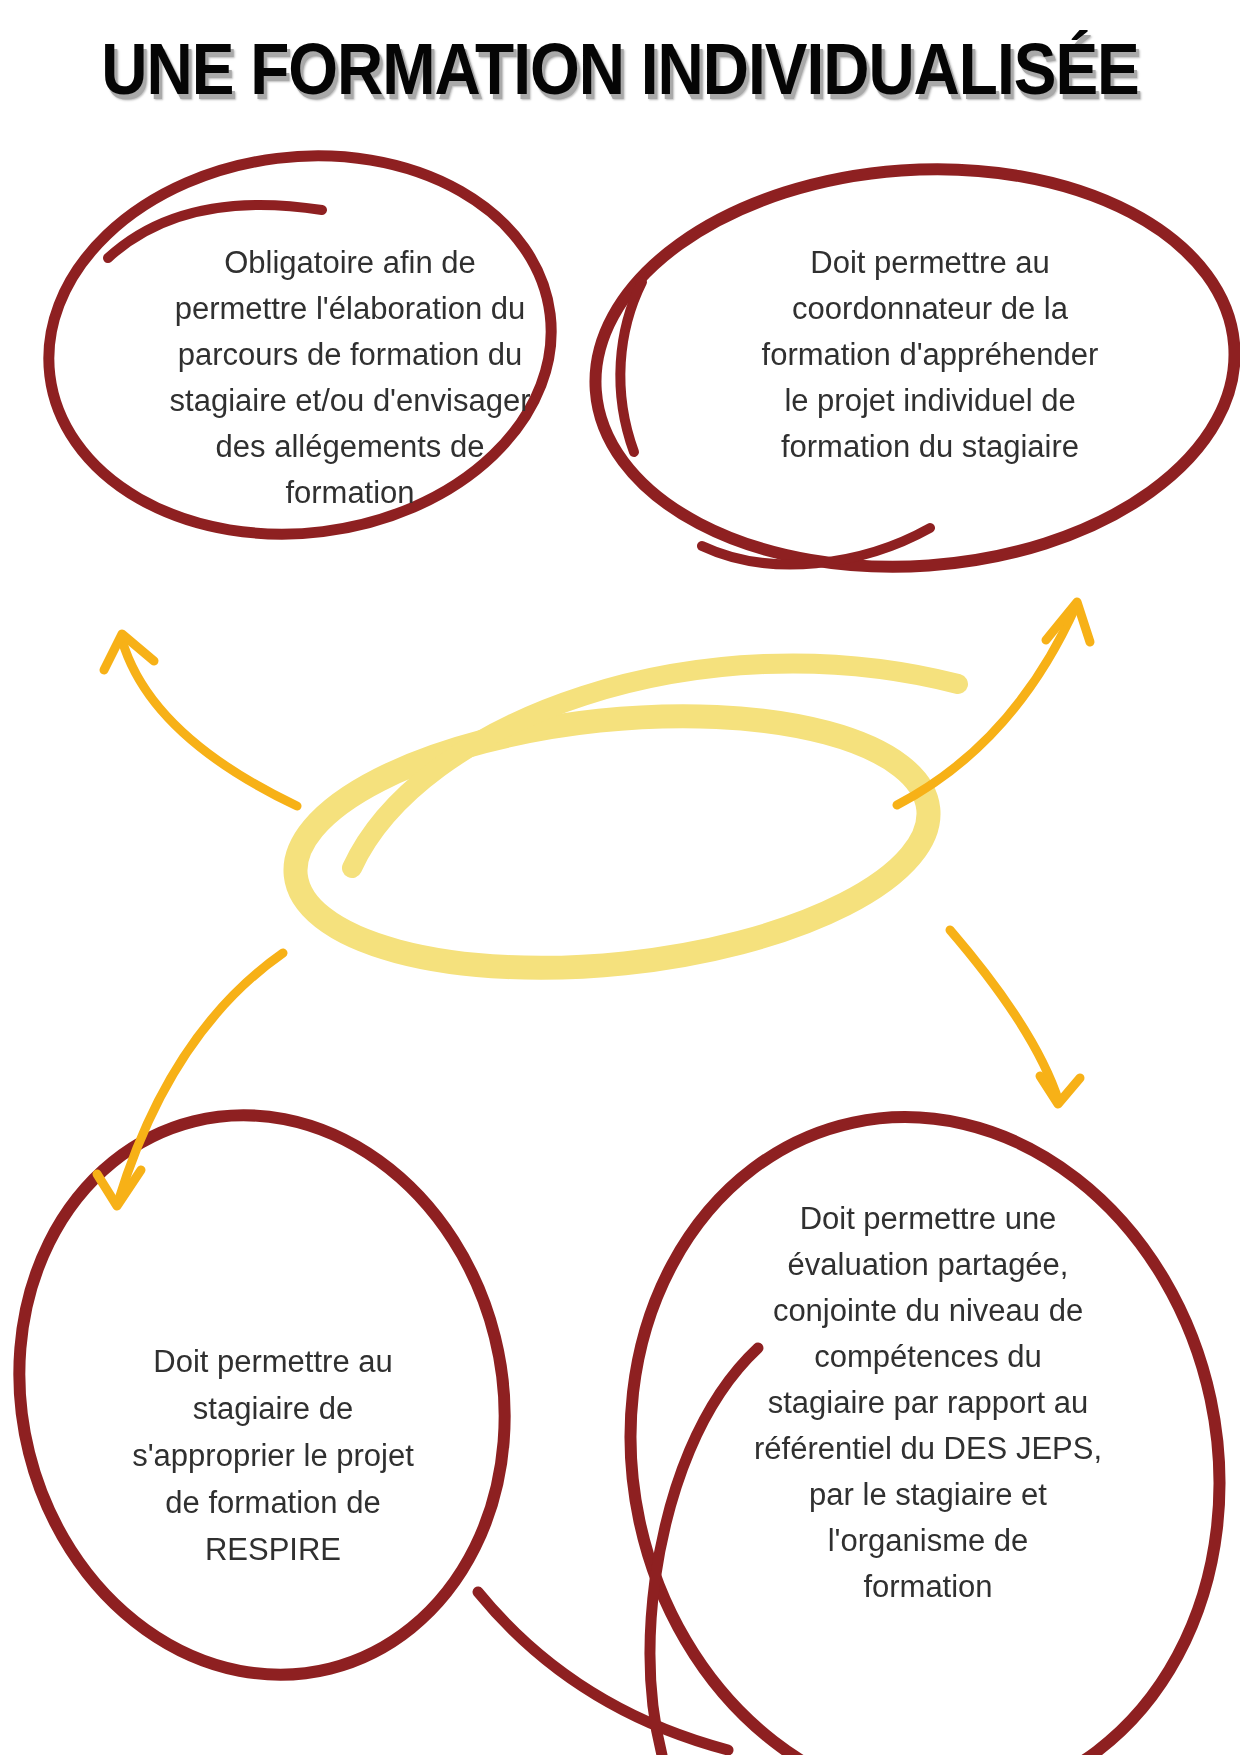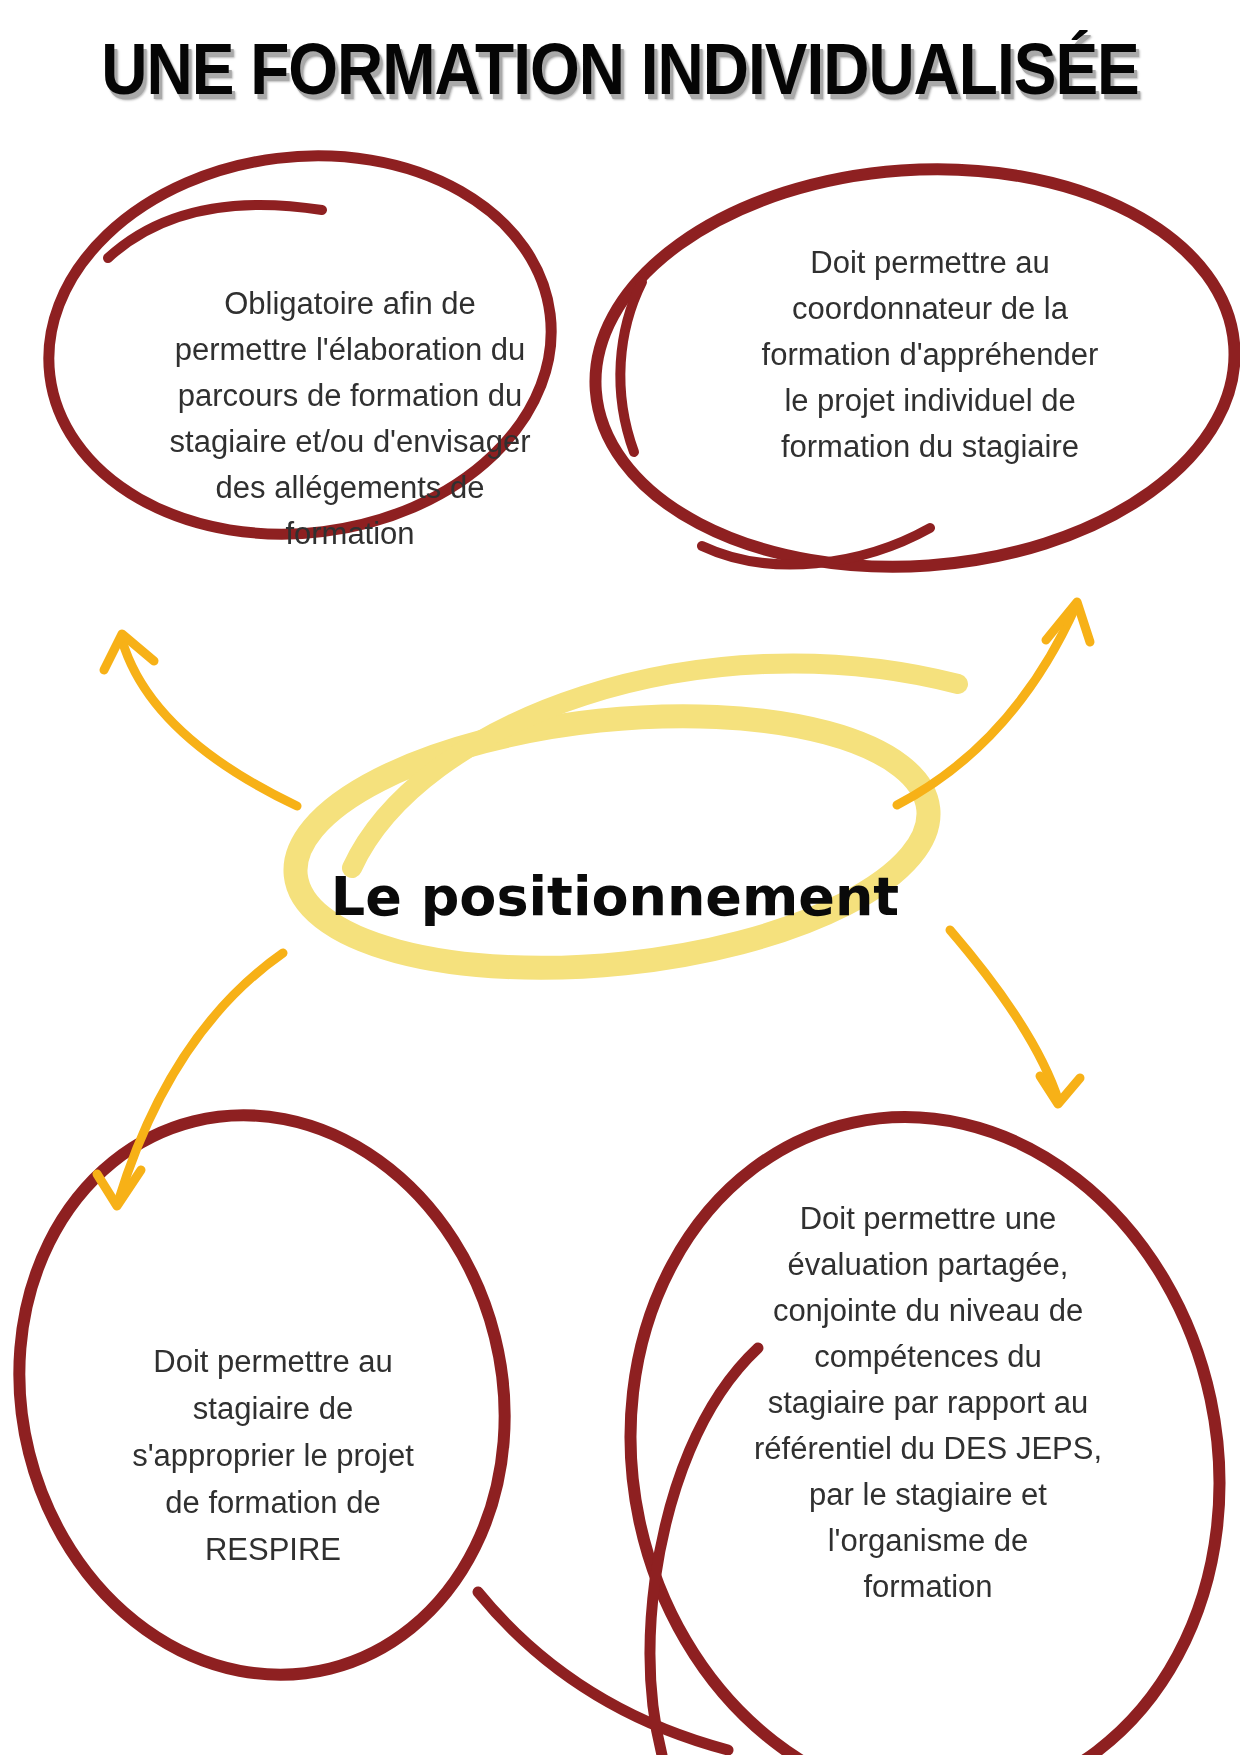--- a/index.html
+++ b/index.html
@@ -89,34 +89,33 @@
       </g>
       <g>
         <path d="M 950,930 Q 1036,1030 1059,1102"></path>
         <path d="M 1040,1076 L 1058,1104 L 1080,1078"></path>
       </g>
     </g>
   </svg>
 
   <div class="page-title">UNE FORMATION INDIVIDUALISÉE</div>
 
-  <div class="bubble-text" style="left:115px;top:240px;width:470px;margin-top:41px;">Obligatoire afin de
+  <div class="bubble-text" style="left:115px;top:240px;width:470px;">Obligatoire afin de
 permettre l'élaboration du
 parcours de formation du
 stagiaire et/ou d'envisager
 des allégements de
 formation</div>
 
   <div class="bubble-text" style="left:700px;top:240px;width:460px;">Doit permettre au
 coordonnateur de la
 formation d'appréhender
 le projet individuel de
 formation du stagiaire</div>
 
-  <div class="center-label">Le positionnement</div>
 
   <div class="bubble-text bl" style="left:88px;top:1338px;width:370px;">Doit permettre au
 stagiaire de
 s'approprier le projet
 de formation de
 RESPIRE</div>
 
   <div class="bubble-text" style="left:698px;top:1196px;width:460px;">Doit permettre une
 évaluation partagée,
 conjointe du niveau de

